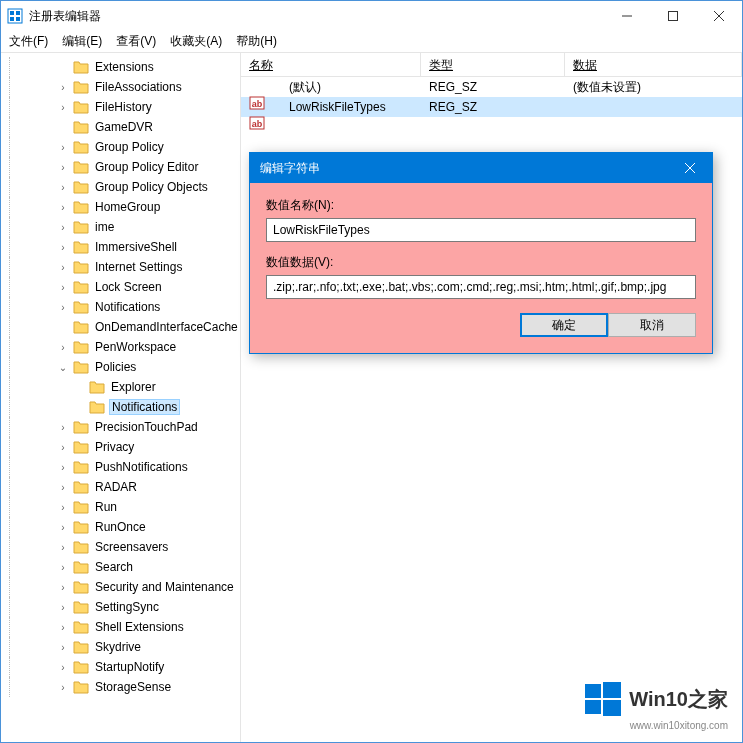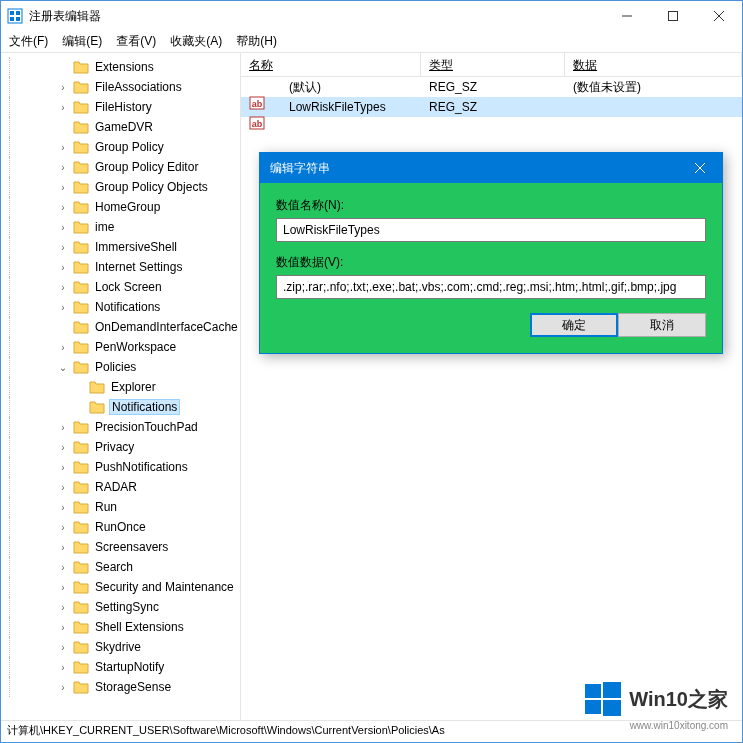--- a/index.html
+++ b/index.html
@@ -21,21 +21,21 @@
 .tree-row.selected .label { background: #cce8ff; border: 1px solid #99d1ff; padding: 0 2px; }
 .tree-row .label { padding: 0 2px; }
 .list-pane { flex: 1; position: relative; }
 .list-header { display: flex; height: 24px; border-bottom: 1px solid #e5e5e5; background: #fff; font-size: 12px; text-decoration: underline; }
 .list-header .col { padding: 4px 8px; border-right: 1px solid #e5e5e5; }
 .list-row { display: flex; height: 20px; align-items: center; font-size: 12px; }
 .list-row.selected { background: #cce8ff; }
 .list-row .cell { padding: 0 8px; display: flex; align-items: center; }
 .val-icon { width: 36px; height: 16px; margin-right: 4px; display: inline-flex; margin-top: 32px; }
 .statusbar { height: 22px; border-top: 1px solid #e5e5e5; font-size: 11px; padding: 2px 6px; white-space: nowrap; overflow: hidden; }
-.dialog { position: absolute; left: 259px; top: 152px; width: 464px; border: 1px solid #0078d7; box-shadow: 3px 3px 12px rgba(0,0,0,0.3); background: #22c55e; }
+.dialog { position: absolute; left: 249px; top: 152px; width: 464px; border: 1px solid #0078d7; box-shadow: 3px 3px 12px rgba(0,0,0,0.3); background: #fca5a5; }
 .dialog-title { height: 30px; background: #0078d7; color: #fff; display: flex; align-items: center; padding-left: 10px; font-size: 12px; }
 .dialog-title .dlg-close { margin-left: auto; width: 44px; height: 30px; display: flex; align-items: center; justify-content: center; }
 .dialog-body { padding: 14px 16px; font-size: 12px; }
 .dialog-body .field-label { margin-bottom: 4px; }
 .dialog-body input { width: 100%; height: 24px; border: 1px solid #7a7a7a; padding: 2px 6px; font-size: 12px; background: #fff; }
 .dialog-body .gap { height: 12px; }
 .dialog-buttons { display: flex; justify-content: flex-end; padding: 0 16px 16px; }
 .dialog-buttons button { width: 88px; height: 24px; border: 1px solid #adadad; background: #e1e1e1; font-size: 12px; }
 .dialog-buttons button.primary { border: 2px solid #0078d7; }
 .watermark { position: absolute; right: 15px; bottom: 26px; display: flex; align-items: center; gap: 8px; }
@@ -442,23 +442,20 @@
               </span>
               <span>LowRiskFileTypes</span>
             </div>
             <div class="cell" style="width: 144px;">REG_SZ</div>
             <div class="cell" style="flex: 1 1 0%;"></div>
           </div>
         </div>
     </div>
   </div>
 
-  <div class="statusbar">
-    <span>计算机\HKEY_CURRENT_USER\Software\Microsoft\Windows\CurrentVersion\Policies\As</span>
-  </div>
 </div>
 
 <div class="dialog">
   <div class="dialog-title">
     <span>编辑字符串</span>
     <div class="dlg-close">
       <svg width="10" height="10">
           <line x1="0" y1="0" x2="10" y2="10" stroke="#fff"></line>
           <line x1="10" y1="0" x2="0" y2="10" stroke="#fff"></line>
         </svg>

